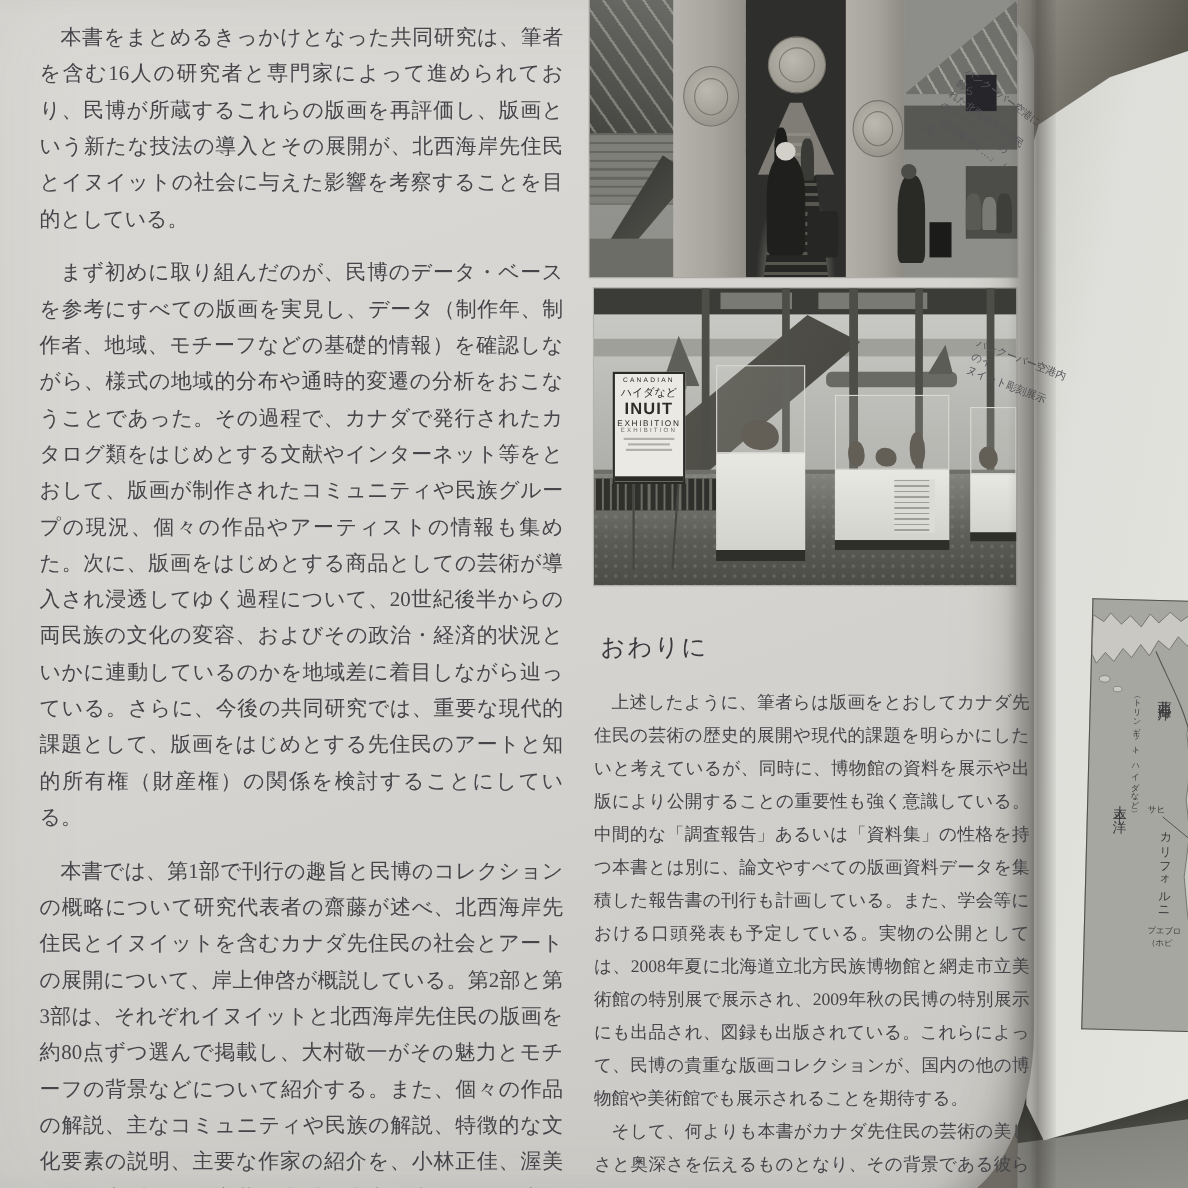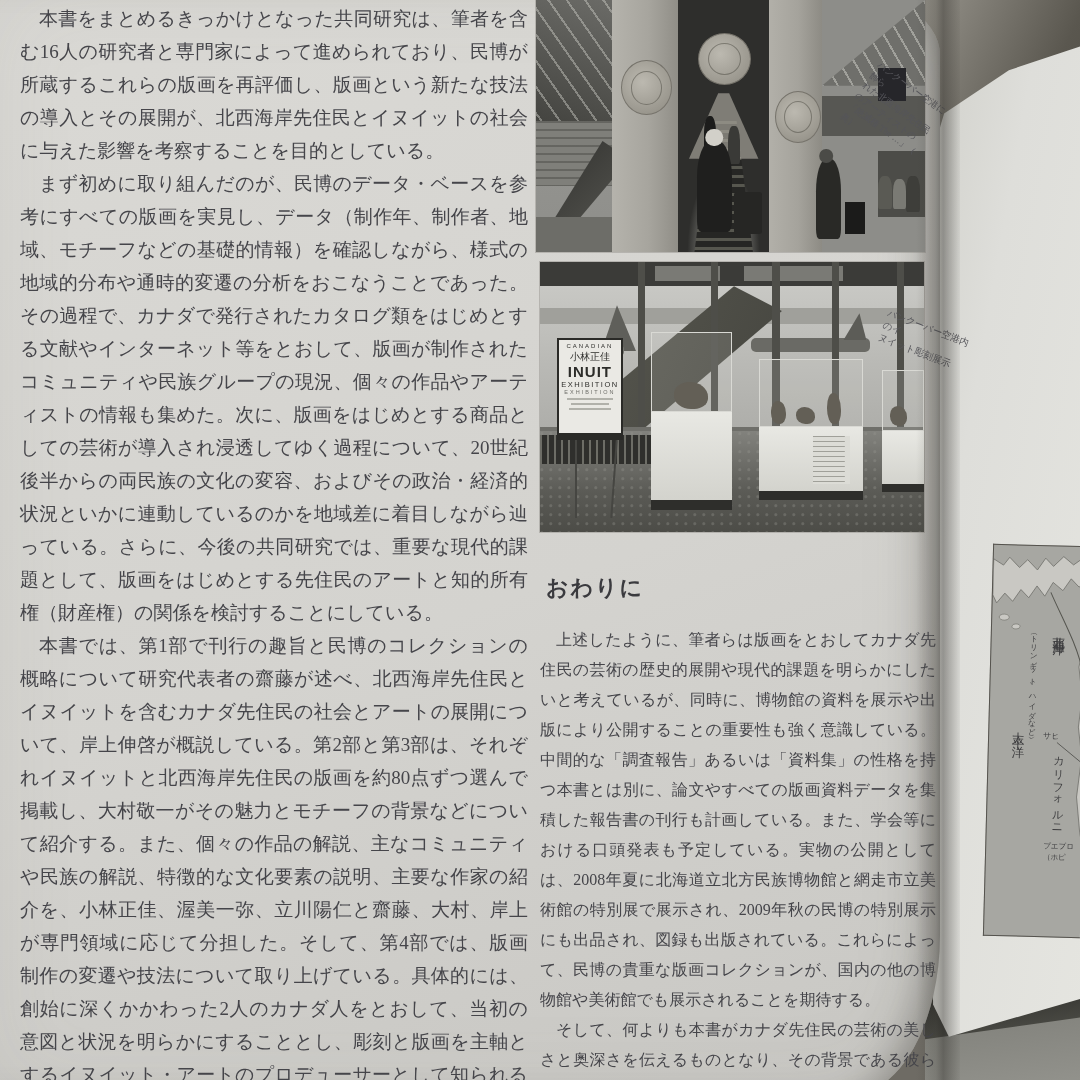--- a/index.html
+++ b/index.html
@@ -30,22 +30,22 @@
   .lbl-cal{left:64px;top:202px;font-size:11px;letter-spacing:1px;}
   .lbl-pue{left:57px;top:296px;font-size:7.5px;}
   .lbl-hopi{left:57px;top:307px;font-size:7.5px;}
   
   .left-page{position:absolute;left:-10px;top:-15px;width:950px;height:1110px;
     background:linear-gradient(160deg,#dad9d5 0%,#d4d3cf 55%,#c8c7c3 100%);
     border-top-right-radius:120px 70px;border-bottom-right-radius:90px 160px;
     box-shadow:inset -30px 0 38px -18px rgba(90,88,82,.55),inset 0 0 90px rgba(120,118,112,.10);}
   .main-col{position:absolute;left:30px;top:17px;width:508px;
     font-size:19px;line-height:33px;color:#45454a;text-align:justify;text-justify:inter-character;}
-  .main-col p{margin:0;text-indent:1em;}
-  .owarini{position:absolute;left:556px;top:588px;margin:0;font-size:22px;font-weight:700;
+  .main-col p{margin:16px;text-indent:1em;}
+  .owarini{position:absolute;left:556px;top:588px;margin:0;font-size:22px;font-weight:400;
     letter-spacing:2px;color:#3a3a3e;}
   .owarini-col{position:absolute;left:550px;top:640px;width:396px;
     font-size:16px;line-height:30px;color:#45454a;text-align:justify;text-justify:inter-character;}
   .owarini-col p{margin:0;text-indent:1em;}
   .caption{position:absolute;color:#55555a;transform-origin:left top;}
   .caption span{display:block;}
   .caption1{left:892px;top:74px;width:86px;font-size:9px;line-height:12.5px;transform:rotate(36deg);}
   .caption2{left:900px;top:322px;width:96px;font-size:9.5px;line-height:13px;transform:rotate(21deg);}
   
   .photo1{position:absolute;left:546px;top:15px;width:389px;height:252px;overflow:hidden;
@@ -237,21 +237,21 @@
       </div>
       <div class="case" style="left:89%;top:40%;width:11%;height:45%;">
         <div class="glass" style="height:50%;"></div>
         <div class="blob" style="left:20%;top:30%;width:40%;height:16%;"></div>
         <div class="pedestal" style="top:50%;height:44%;"></div>
         <div class="case-base"></div>
       </div>
 
       <div class="sign">
         <div class="s1">CANADIAN</div>
-        <div class="syl">小林正佳</div>
+        <div class="syl">ハイダなど</div>
         <div class="s2">INUIT</div>
         <div class="s3">EXHIBITION</div>
         <div class="s4">EXHIBITION</div>
         <div class="bar"></div>
         <div class="bar" style="margin-left:12px;margin-right:12px;"></div>
         <div class="bar" style="margin-left:10px;margin-right:10px;"></div>
         <div class="foot"></div>
       </div>
       <div class="sign-leg" style="left:9%;top:66%;"></div>
       <div class="sign-leg" style="left:19%;top:66%;transform:rotate(4deg);"></div>

